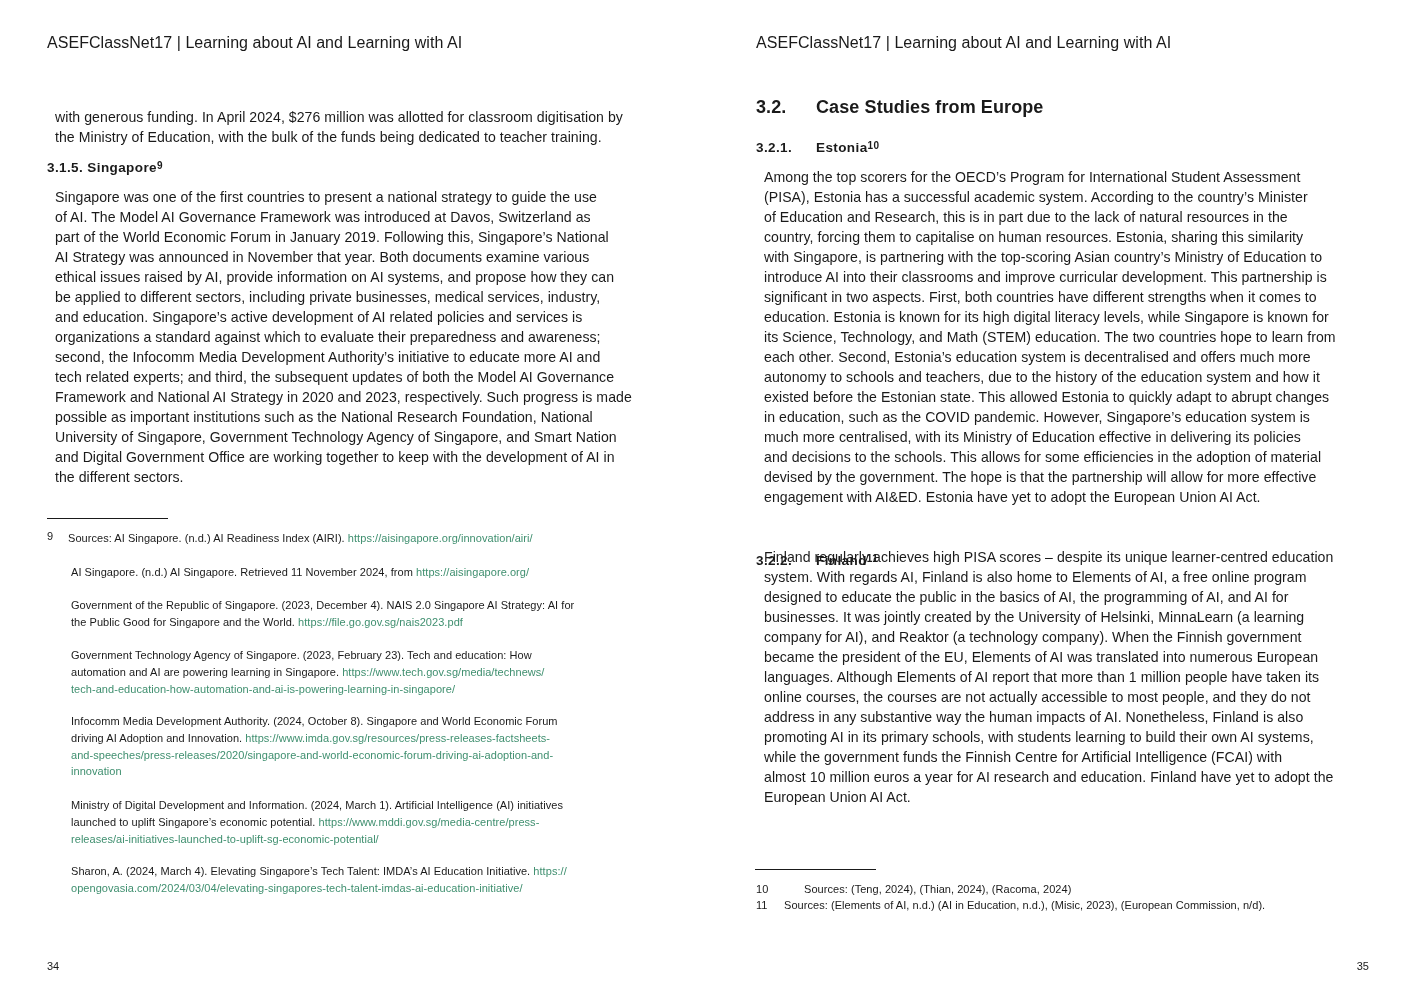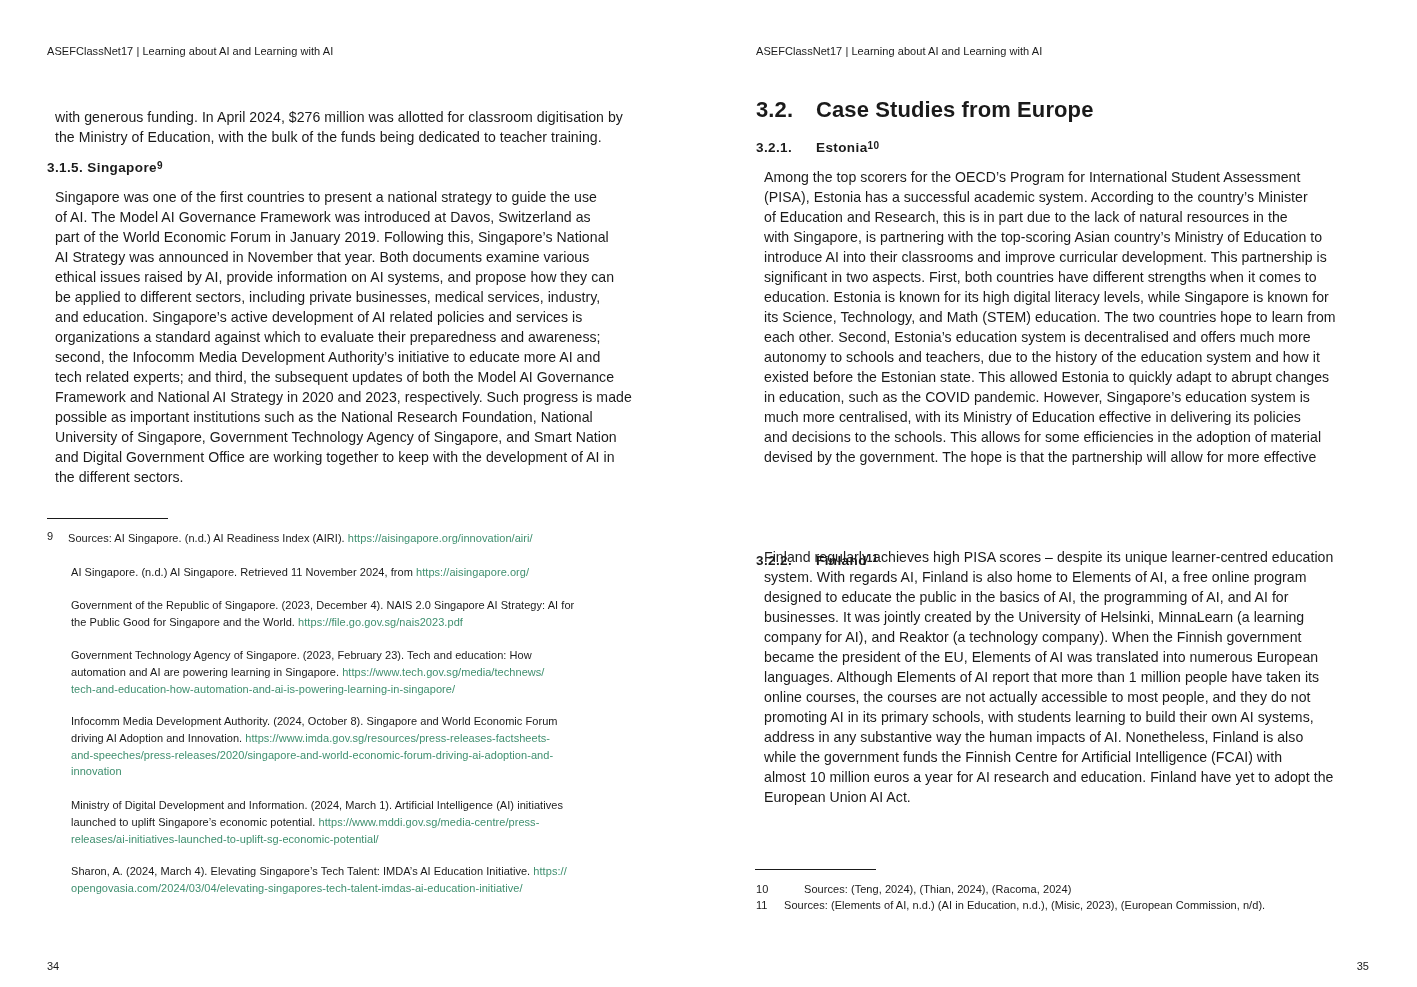--- a/index.html
+++ b/index.html
@@ -4,36 +4,36 @@
   <style>
     html, body { margin: 0; padding: 0; background: #ffffff; }
     body {
       width: 1417px; height: 987px; position: relative; overflow: hidden;
       font-family: "Liberation Sans", sans-serif; color: #1a1a1a;
     }
     .page { position: absolute; top: 0; height: 987px; width: 708px; }
     .page.left { left: 0; }
     .page.right { left: 709px; }
     .running-head {
-      position: absolute; top: 45px; font-size: 11px; letter-spacing: 0.05px; color: #1a1a1a;
+      position: absolute; top: 34px; font-size: 16px; letter-spacing: 0.05px; color: #1a1a1a;
     }
     .left .running-head { left: 47px; }
     .right .running-head { left: 47px; }
     .body-text {
       position: absolute; font-size: 14.1px; line-height: 20px; color: #1a1a1a;
       letter-spacing: 0.05px; margin: 8px;
     }
     .body-text .line { display: block; white-space: nowrap; }
     .sub-heading {
       position: absolute; font-weight: bold; font-size: 13.5px; letter-spacing: 0.4px;
     }
     .sub-heading sup { font-size: 10px; position: relative; top: -3px; vertical-align: baseline; }
     .sub-heading .num { display: inline-block; }
     .section-heading {
-      position: absolute; font-weight: bold; font-size: 22px; letter-spacing: 0.1px;
+      position: absolute; font-weight: bold; font-size: 18px; letter-spacing: 0.1px;
     }
     .footnote-rule {
       position: absolute; height: 1px; background: #1a1a1a; width: 121px;
     }
     .fn {
       position: absolute; font-size: 11px; line-height: 16.8px; color: #1a1a1a; letter-spacing: 0.05px;
     }
     .fn .line { display: block; white-space: nowrap; }
     .link { color: #3f8f6f; }
     .fn-num { position: absolute; font-size: 11px; }
@@ -120,49 +120,51 @@
   </div>
 
   <div class="sub-heading" style="left:47px; top:140px;">
     <span class="num" style="width:60px;">3.2.1.</span><span>Estonia</span><sup>10</sup>
   </div>
 
   <div class="body-text" id="ee-body" style="left:47px; top:159px;">
       <span class="line">Among the top scorers for the OECD’s Program for International Student Assessment</span>
       <span class="line">(PISA), Estonia has a successful academic system. According to the country’s Minister</span>
       <span class="line">of Education and Research, this is in part due to the lack of natural resources in the</span>
+      <span class="line">country, forcing them to capitalise on human resources. Estonia, sharing this similarity</span>
       <span class="line">with Singapore, is partnering with the top-scoring Asian country’s Ministry of Education to</span>
       <span class="line">introduce AI into their classrooms and improve curricular development. This partnership is</span>
       <span class="line">significant in two aspects. First, both countries have different strengths when it comes to</span>
       <span class="line">education. Estonia is known for its high digital literacy levels, while Singapore is known for</span>
       <span class="line">its Science, Technology, and Math (STEM) education. The two countries hope to learn from</span>
       <span class="line">each other. Second, Estonia’s education system is decentralised and offers much more</span>
       <span class="line">autonomy to schools and teachers, due to the history of the education system and how it</span>
       <span class="line">existed before the Estonian state. This allowed Estonia to quickly adapt to abrupt changes</span>
       <span class="line">in education, such as the COVID pandemic. However, Singapore’s education system is</span>
       <span class="line">much more centralised, with its Ministry of Education effective in delivering its policies</span>
       <span class="line">and decisions to the schools. This allows for some efficiencies in the adoption of material</span>
       <span class="line">devised by the government. The hope is that the partnership will allow for more effective</span>
+      <span class="line">engagement with AI&amp;ED. Estonia have yet to adopt the European Union AI Act.</span>
     </div>
 
   <div class="sub-heading" style="left:47px; top:520px;margin-top:33px;">
     <span class="num" style="width:60px;">3.2.2.</span><span>Finland</span><sup>11</sup>
   </div>
 
   <div class="body-text" id="fi-body" style="left:47px; top:539px;">
       <span class="line">Finland regularly achieves high PISA scores – despite its unique learner-centred education</span>
       <span class="line">system. With regards AI, Finland is also home to Elements of AI, a free online program</span>
       <span class="line">designed to educate the public in the basics of AI, the programming of AI, and AI for</span>
       <span class="line">businesses. It was jointly created by the University of Helsinki, MinnaLearn (a learning</span>
       <span class="line">company for AI), and Reaktor (a technology company). When the Finnish government</span>
       <span class="line">became the president of the EU, Elements of AI was translated into numerous European</span>
       <span class="line">languages. Although Elements of AI report that more than 1 million people have taken its</span>
       <span class="line">online courses, the courses are not actually accessible to most people, and they do not</span>
+      <span class="line">address in any substantive way the human impacts of AI. Nonetheless, Finland is also</span>
       <span class="line">promoting AI in its primary schools, with students learning to build their own AI systems,</span>
-      <span class="line">address in any substantive way the human impacts of AI. Nonetheless, Finland is also</span>
       <span class="line">while the government funds the Finnish Centre for Artificial Intelligence (FCAI) with</span>
       <span class="line">almost 10 million euros a year for AI research and education. Finland have yet to adopt the</span>
       <span class="line">European Union AI Act.</span>
     </div>
 
   <div class="footnote-rule" style="left:46px; top:869px;"></div>
 
   <div id="right-footnotes">
       <div class="fn" style="left: 47px; top: 881px;">10</div>
       <div class="fn" style="left: 75px; top: 881px; white-space: nowrap; margin-left: 20px;">Sources: (Teng, 2024), (Thian, 2024), (Racoma, 2024)</div>

